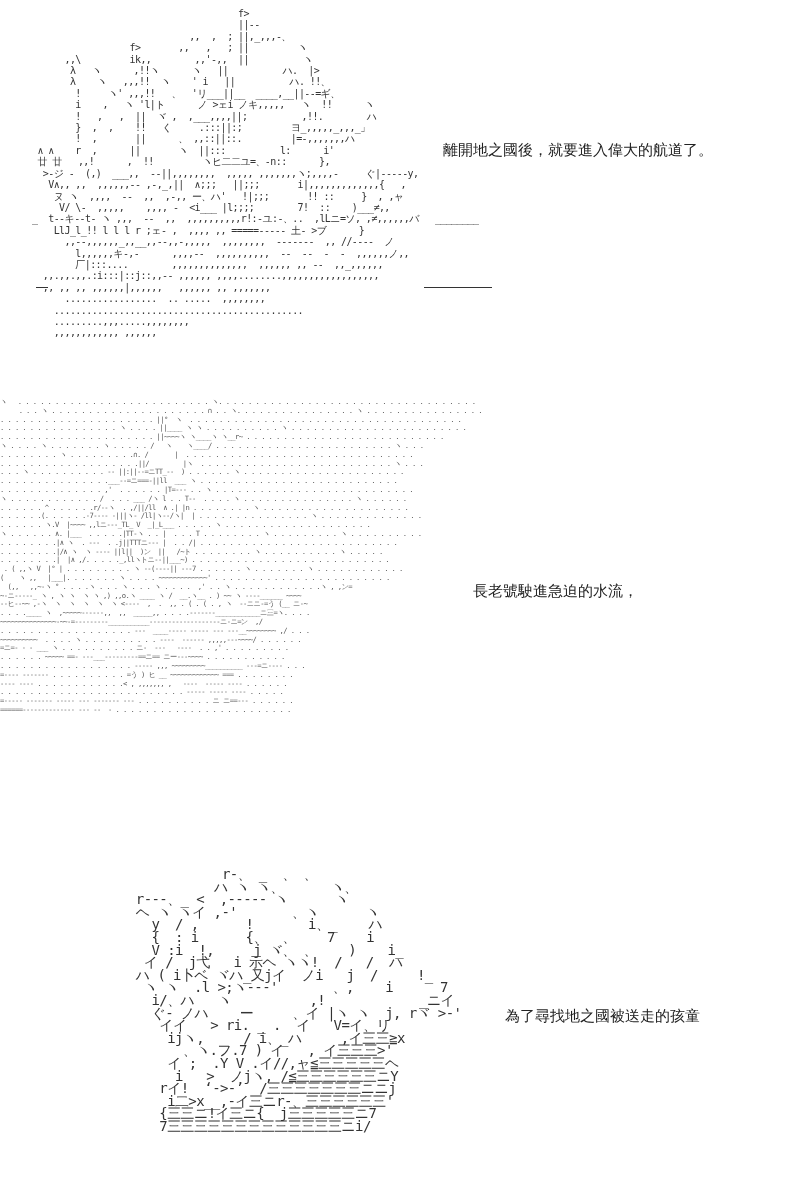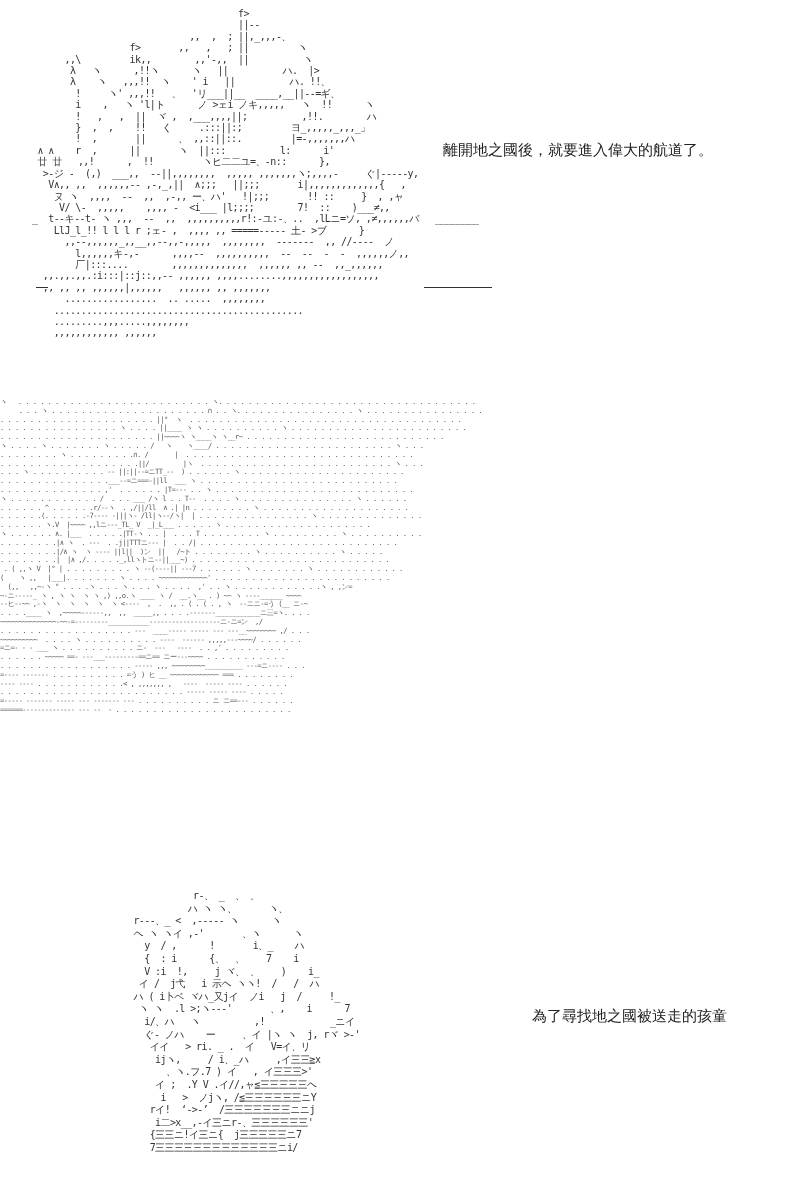--- a/index.html
+++ b/index.html
@@ -1,25 +1,25 @@
 <!DOCTYPE html>
 <html><head>
 <meta charset="utf-8">
 <style>
   html, body { margin:0; padding:0; background:#ffffff; }
   body { width:800px; height:1200px; position:relative; overflow:hidden; color:#222; }
   .aa { position:absolute; margin:0; font-family:"DejaVu Sans Mono", "Liberation Mono", monospace; color:#333; white-space:pre; letter-spacing:-0.6px; }
   .ship-top { left:32px; top:8px; font-size:10px; line-height:11.4px; }
   .sea-ship { left:0px; top:398px; font-size:7.2px; line-height:8.8px; color:#555; }
-  .child { left:128px; top:868px; font-size:10px; line-height:12.6px;margin-top:22px; }
+  .child { left:128px; top:868px; font-size:14px; line-height:12.6px; }
   .hline { position:absolute; height:1px; background:#333; }
   .caption { position:absolute; font-family:"DejaVu Sans", "Liberation Sans", sans-serif; font-size:15px; color:#222; line-height:21px; white-space:nowrap;padding-left:17px; }
   .cap1 { left:426px; top:140px; }
   .cap2 { left:456px; top:581px; }
-  .cap3 { left:515px; top:1006px; }
+  .cap3 { left:488px; top:1006px; }
 </style>
 </head>
 <body>
 
 <pre class="aa ship-top">                                      f&gt;
                                       ||--
                              ,,  ,  ; ||,_,,,-、
                   f&gt;       ,,   ,   ; ||         ヽ
       ,,\         ik,,        ,,'-,,  ||          ヽ
        λ   ヽ      ,!!ヽ      ヽ   ||          ハ.  |&gt;
@@ -80,20 +80,21 @@
 ~~~~~~~~~~  . . . . ヽ . . . . . . . . . . ----  ------ ,,,,,---~~~~/ . . . . . .
 =ニ=- - - ___ ヽ . . . . . . . . . . ニ-  ---   ----  . . ,' . . . . . . . . .
 . . . . . . ~~~~~ ==- ---___---------==ニ== ニー---~~~~ . . . . . . . . . . .
 . . . . . . . . . . . . . . . . . . ----- ,,, ~~~~~~~~~__________ ---=ニ---- . . .
 =---- ------- . . . . . . . . . . =う ) ヒ __ ~~~~~~~~~~~~~ === . . . . . . . .
 ---- ---- . . . . . . . . . . . .&lt; , ,,,,,,, ,   ----  ----- ---- . . . . . .
 . . . . . . . . . . . . . . . . . . . . . . . . . ----- ----- ---- . . . . .
 =----- ------- ----- --- ------- --- . . . . . . . . . . ニ ニ==--- . . . . . .
 ======-------------- --- --  - . . . . . . . . . . . . . . . . . . . . . . . .</pre>
 <div class="caption cap2">
+  <div>長老號駛進急迫的水流，</div>
 </div>
 
 <pre class="aa child">            r-、 _  、 、
            ハ ヽ ヽ、      ヽ、
  r---、_ &lt;  ,----- ヽ      ヽ
  ヘ ヽ ヽイ ,-'       、ヽ      ヽ
    y  / ,      !       i、_    ハ
    {  : i      {、  、    7    i
    V :i  !,     j ヾ、 、    )    i_
   イ /  j弋   i 示ヘ ヽヽ!  /   /  ハ

